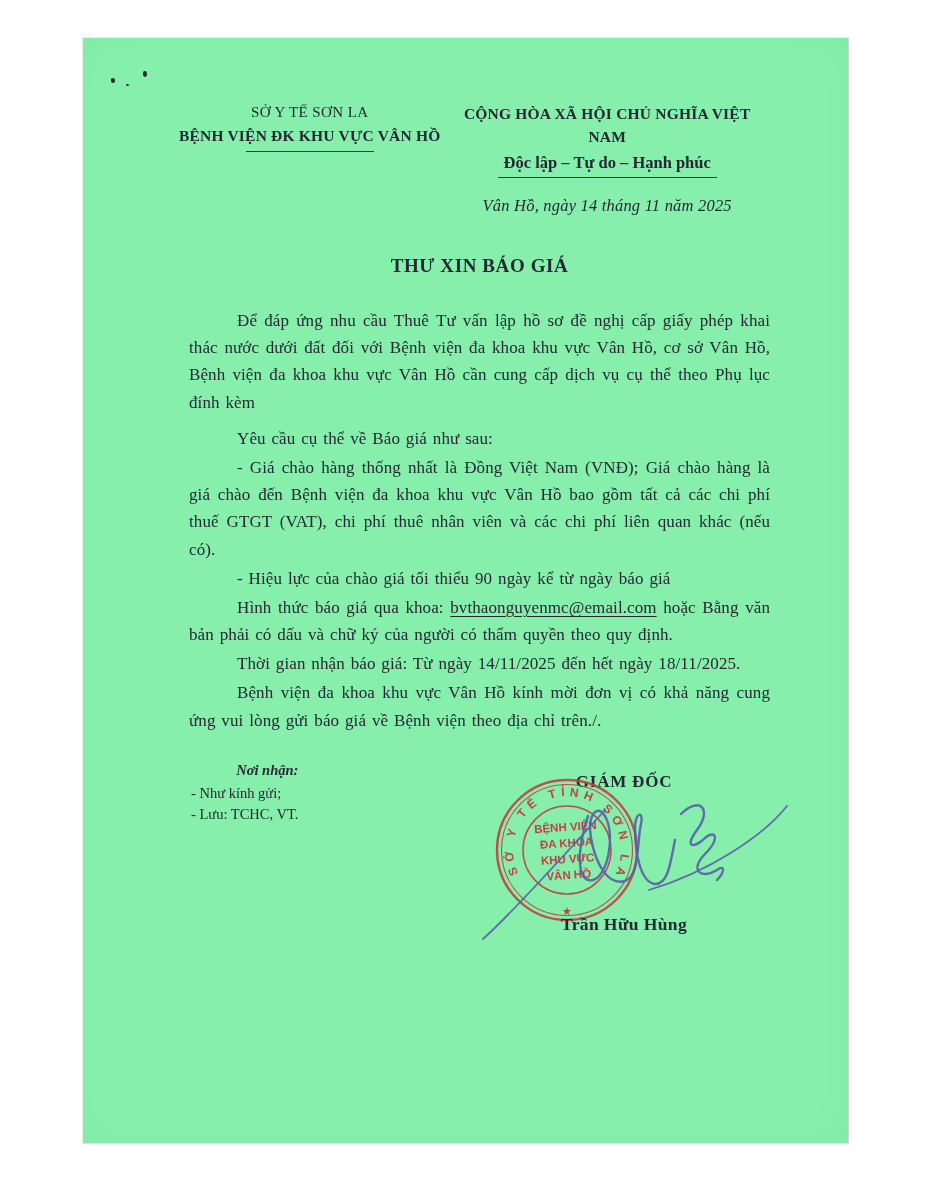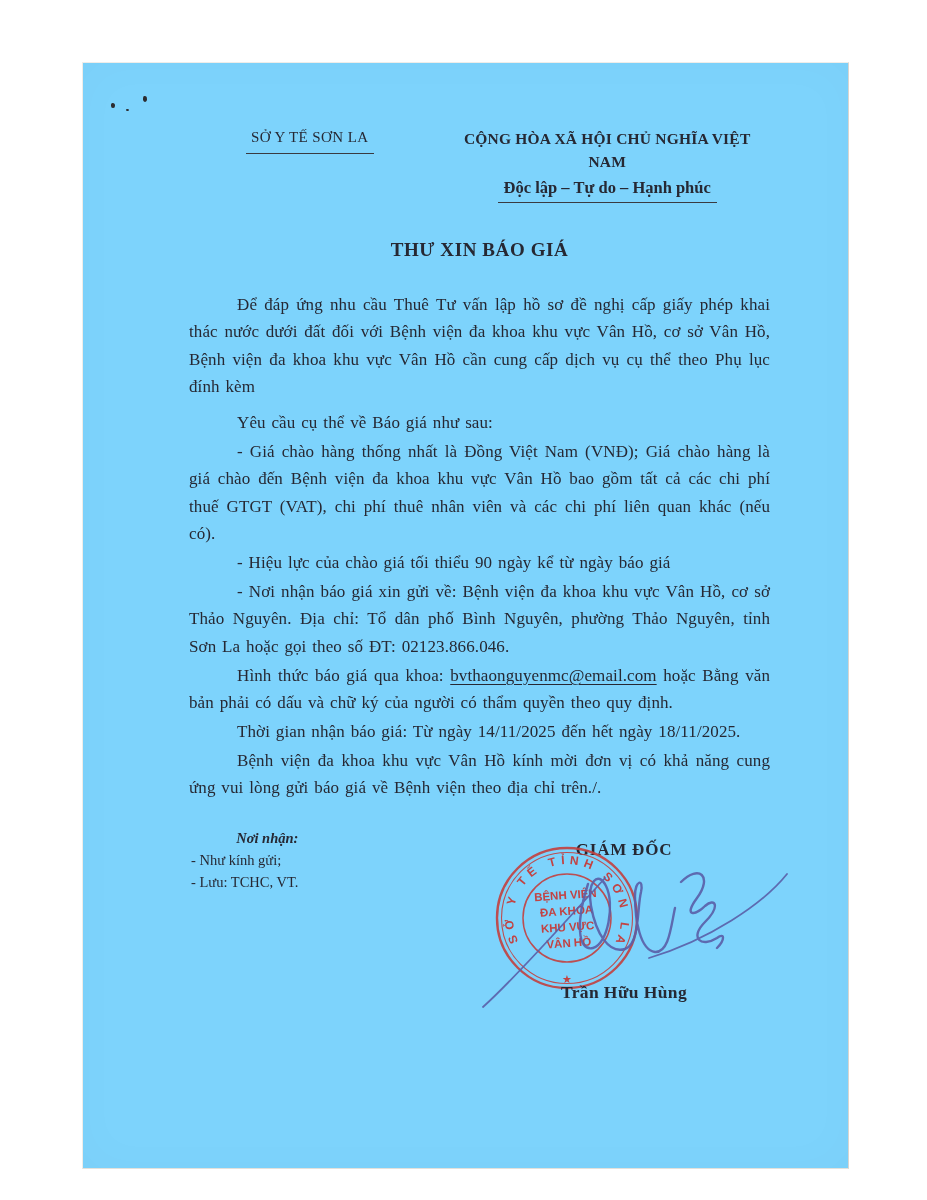--- a/index.html
+++ b/index.html
@@ -1,22 +1,22 @@
 <!DOCTYPE html>
 <html><head>
 <meta charset="utf-8">
 <style>
   html,body{margin:0;padding:0;}
   body{
     width:927px;height:1200px;background:#ffffff;position:relative;overflow:hidden;
     font-family:"Liberation Serif","DejaVu Serif",serif;color:#262833;
   }
   .scan-page{
-    position:absolute;left:82px;top:62px;width:765px;height:1105px;
-    background:#7dd3fc;
+    position:absolute;left:82px;top:37px;width:765px;height:1105px;
+    background:#86efac;
     border:1px solid #efede9;border-right:1px solid #d8d5cf;border-bottom:1px solid #e3e1db;
     box-shadow:inset 0 0 50px rgba(60,50,30,0.02);
   }
   .content{position:relative;padding:64px 78px 0 106px;}
   .speck{position:absolute;background:#2c2c30;border-radius:40% 60% 50% 50%;}
   
   .header-row{display:flex;justify-content:space-between;align-items:flex-start;margin-left:-14px;}
   .hdr-left{width:278px;text-align:center;line-height:1.45;}
   .hdr-left .l1{font-size:15px;letter-spacing:.4px;}
   .hdr-left .l2{font-size:15.5px;font-weight:bold;letter-spacing:.2px;margin-top:1px;}
@@ -55,36 +55,37 @@
 
   <div class="speck" style="left:28px;top:40px;width:4px;height:5px;"></div>
   <div class="speck" style="left:43px;top:46px;width:3px;height:2px;"></div>
   <div class="speck" style="left:60px;top:33px;width:4px;height:6px;"></div>
 
   <div class="content">
 
     <div class="header-row">
       <div class="hdr-left">
         <div class="l1">SỞ Y TẾ SƠN LA</div>
+        <div class="l2">BỆNH VIỆN ĐK KHU VỰC VÂN HỒ</div>
         <div class="hdr-rule"></div>
       </div>
       <div class="hdr-right">
         <div class="l1">CỘNG HÒA XÃ HỘI CHỦ NGHĨA VIỆT NAM</div>
         <div><span class="l2">Độc lập – Tự do – Hạnh phúc</span></div>
+        <div class="dateline">Vân Hồ, ngày 14 tháng 11 năm 2025</div>
       </div>
     </div>
 
     <div class="doc-title">THƯ XIN BÁO GIÁ</div>
 
 
     <p class="para first">Để đáp ứng nhu cầu Thuê Tư vấn lập hồ sơ đề nghị cấp giấy phép khai thác nước dưới đất đối với Bệnh viện đa khoa khu vực Vân Hồ, cơ sở Vân Hồ, Bệnh viện đa khoa khu vực Vân Hồ cần cung cấp dịch vụ cụ thể theo Phụ lục đính kèm</p>
     <p class="para">Yêu cầu cụ thể về Báo giá như sau:</p>
     <p class="para gap">- Giá chào hàng thống nhất là Đồng Việt Nam (VNĐ); Giá chào hàng là giá chào đến Bệnh viện đa khoa khu vực Vân Hồ bao gồm tất cả các chi phí thuế GTGT (VAT), chi phí thuê nhân viên và các chi phí liên quan khác (nếu có).</p>
     <p class="para gap">- Hiệu lực của chào giá tối thiểu 90 ngày kể từ ngày báo giá</p>
-    <p class="para gap">- Nơi nhận báo giá xin gửi về: Bệnh viện đa khoa khu vực Vân Hồ, cơ sở Thảo Nguyên. Địa chỉ: Tổ dân phố Bình Nguyên, phường Thảo Nguyên, tỉnh Sơn La hoặc gọi theo số ĐT: 02123.866.046.</p>
     <p class="para gap"><span>Hình thức báo giá qua khoa: </span><span class="email-link">bvthaonguyenmc@email.com</span><span> hoặc Bằng văn bản phải có dấu và chữ ký của người có thẩm quyền theo quy định.</span></p>
     <p class="para gap">Thời gian nhận báo giá: Từ ngày 14/11/2025 đến hết ngày 18/11/2025.</p>
     <p class="para gap">Bệnh viện đa khoa khu vực Vân Hồ kính mời đơn vị có khả năng cung ứng vui lòng gửi báo giá về Bệnh viện theo địa chỉ trên./.</p>
 
     <div class="footer">
       <div class="recipients">
         <div class="label">Nơi nhận:</div>
         <div>- Như kính gửi;</div>
         <div>- Lưu: TCHC, VT.</div>
       </div>

